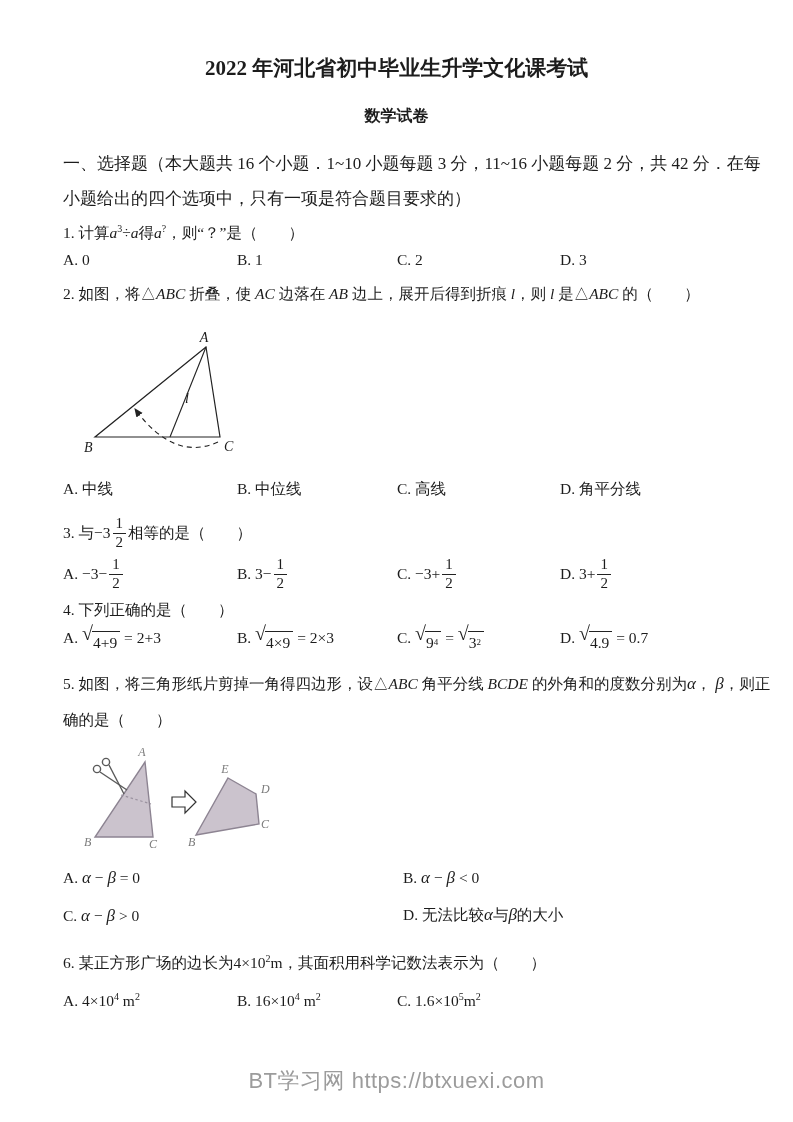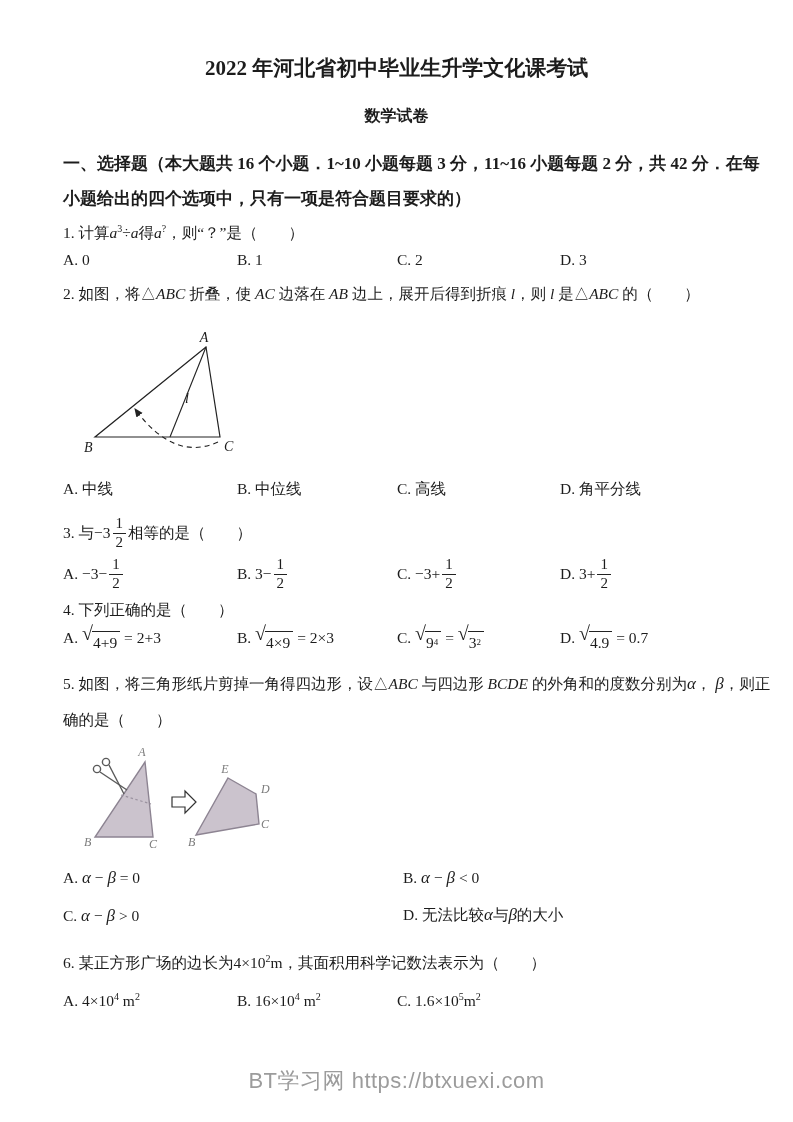--- a/index.html
+++ b/index.html
@@ -2,21 +2,21 @@
 <html><head>
 <meta charset="utf-8">
 <style>
   html,body{margin:0;padding:0;background:#ffffff;}
   .page{position:relative;width:793px;height:1122px;background:#ffffff;overflow:hidden;
         font-family:"Liberation Serif",serif;color:#1c1c1c;}
   .title{position:absolute;top:54px;left:0;width:100%;text-align:center;
          font-size:21px;font-weight:bold;white-space:nowrap;}
   .subtitle{position:absolute;top:106px;left:0;width:100%;text-align:center;
             font-size:16px;font-weight:bold;}
-  .section{position:absolute;top:146px;left:63px;width:710px;font-weight:bold;font-size:17px;}
+  .section{position:absolute;top:146px;left:63px;width:710px;font-weight:normal;font-size:17px;}
   .section div{line-height:35px;white-space:nowrap;}
   .stem{position:absolute;left:63px;width:706px;font-size:15.5px;white-space:nowrap;line-height:24px;}
   .row{position:absolute;left:63px;width:706px;display:grid;
        grid-template-columns:174px 160px 163px 1fr;font-size:15.5px;align-items:center;}
   .row2{grid-template-columns:340px 1fr;}
   sup{font-size:10px;line-height:0;}
   .i{font-style:italic;}
   .gk{font-style:italic;font-size:17px;line-height:0;}
   .frac{display:inline-block;vertical-align:middle;text-align:center;line-height:1.05;
         margin:0 2px;transform:translateY(-1px);font-size:15px;}
@@ -100,21 +100,21 @@
         </span><span> = </span><span class="sqrt">
           <span class="s-sign">√</span>
           <span class="rad">3<sup>2</sup></span>
         </span></span>
     <span><span>D.  </span><span class="sqrt">
           <span class="s-sign">√</span>
           <span class="rad">4.9</span>
         </span><span> = 0.7</span></span>
   </div>
 
-  <div class="stem" style="top:672px"><span>5. 如图，将三角形纸片剪掉一角得四边形，设△</span><span class="i">ABC</span><span> 与四边形 </span><span class="i">BCDE</span><span> 的外角和的度数分别为</span><span class="gk">α</span><span>， </span><span class="gk">β</span><span>，则正</span></div>
+  <div class="stem" style="top:672px"><span>5. 如图，将三角形纸片剪掉一角得四边形，设△</span><span class="i">ABC</span><span> 角平分线 </span><span class="i">BCDE</span><span> 的外角和的度数分别为</span><span class="gk">α</span><span>， </span><span class="gk">β</span><span>，则正</span></div>
   <div class="stem" style="top:708px"><span>确的是（　　）</span></div>
 
   <svg class="fig" style="left:75px;top:742px" width="205" height="112" viewBox="0 0 205 112">
     <path d="M70,20 L20,95 L78,95 Z" fill="#cbc3cd" stroke="#8d8492" stroke-width="1.4"></path>
     <path d="M46,53 L76,62" fill="none" stroke="#9b93a0" stroke-width="1.2" stroke-dasharray="2.5,2.5"></path>
     <g stroke="#5a5a5a" stroke-width="1.4" fill="none">
       <circle cx="22" cy="27" r="3.6"></circle>
       <circle cx="31" cy="20" r="3.6"></circle>
       <path d="M25,30 L52,48"></path>
       <path d="M34,23 L49,52"></path>

